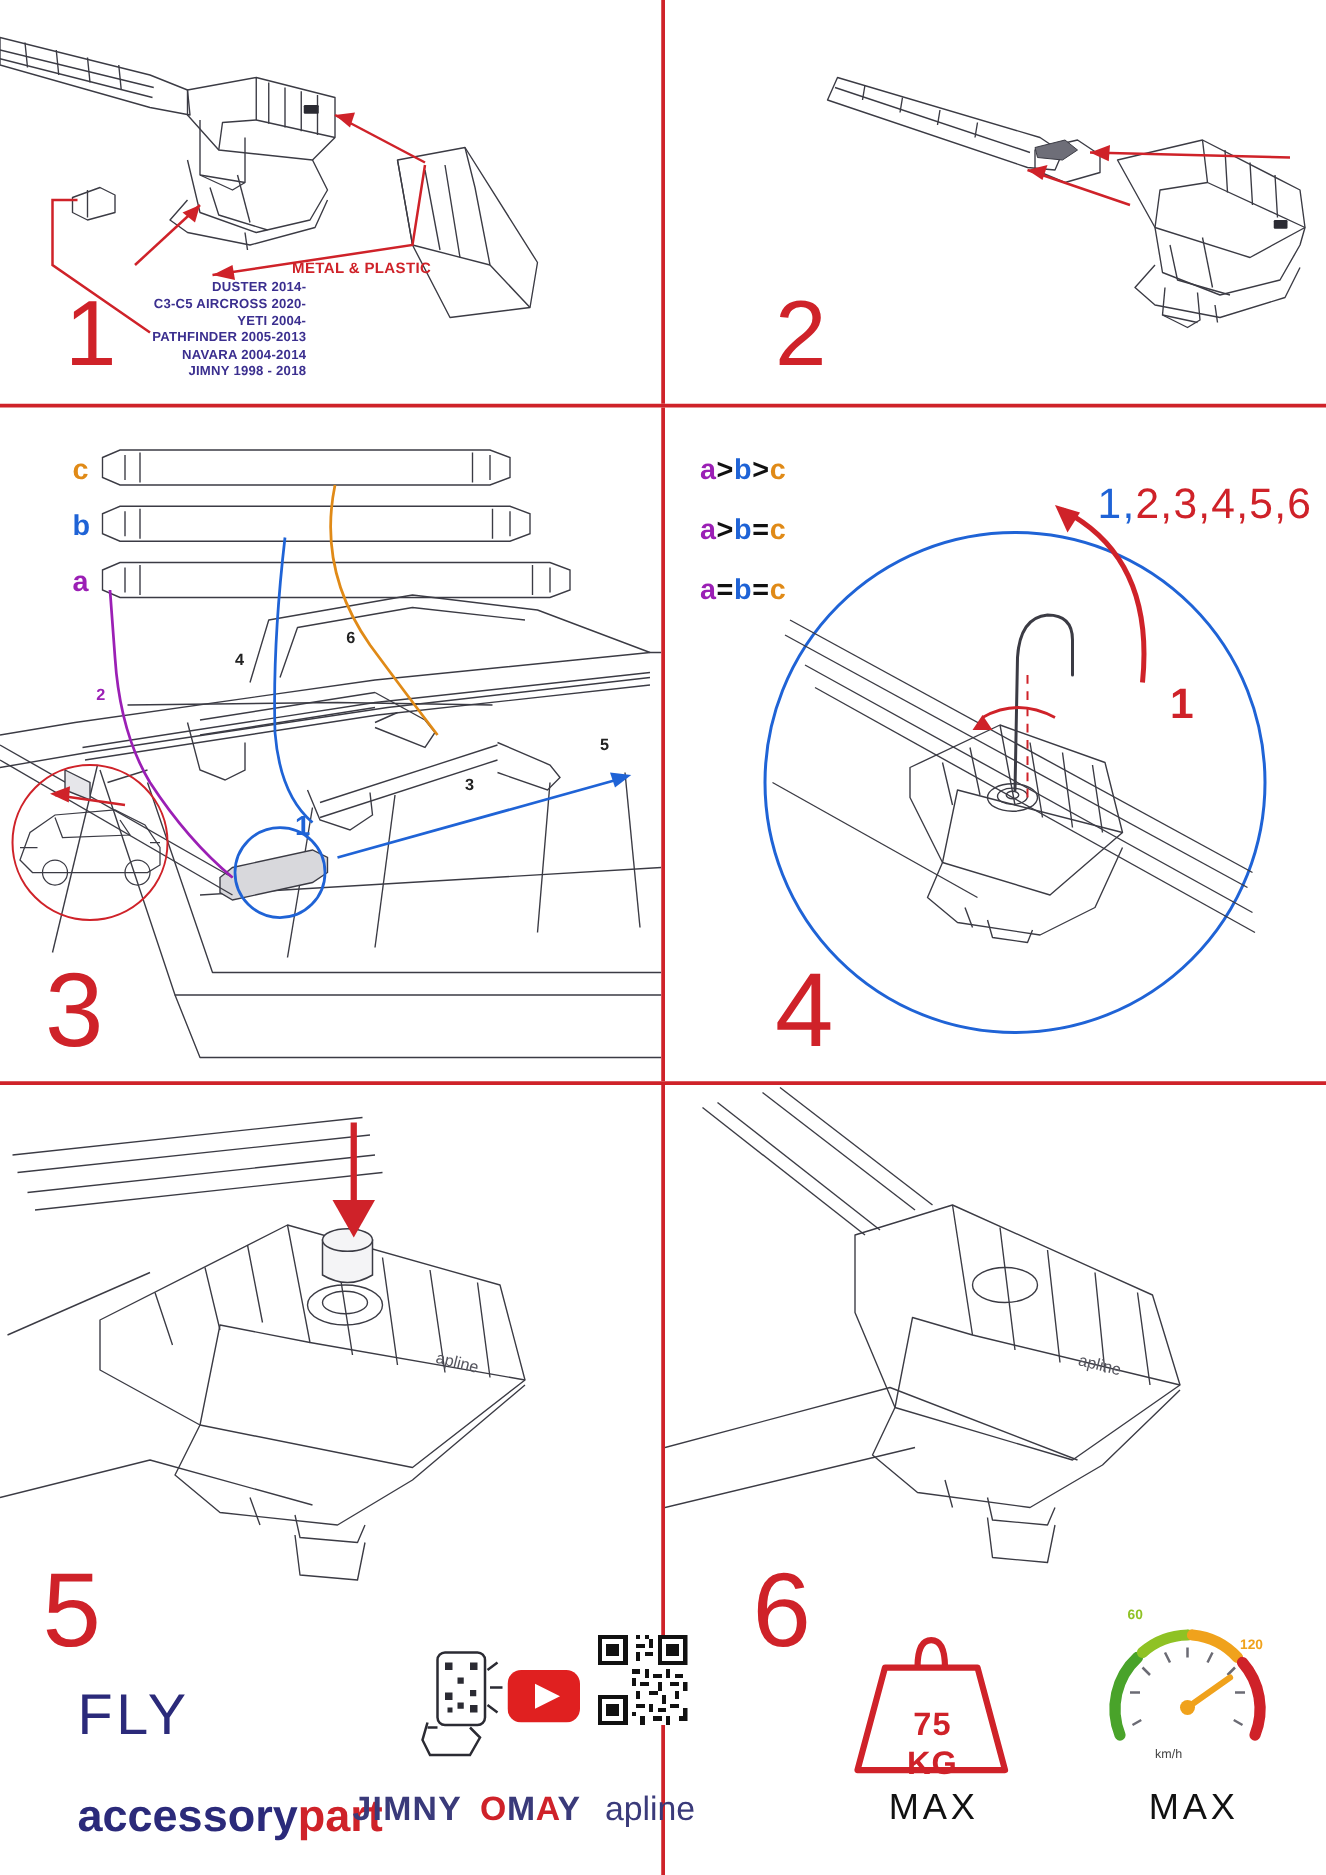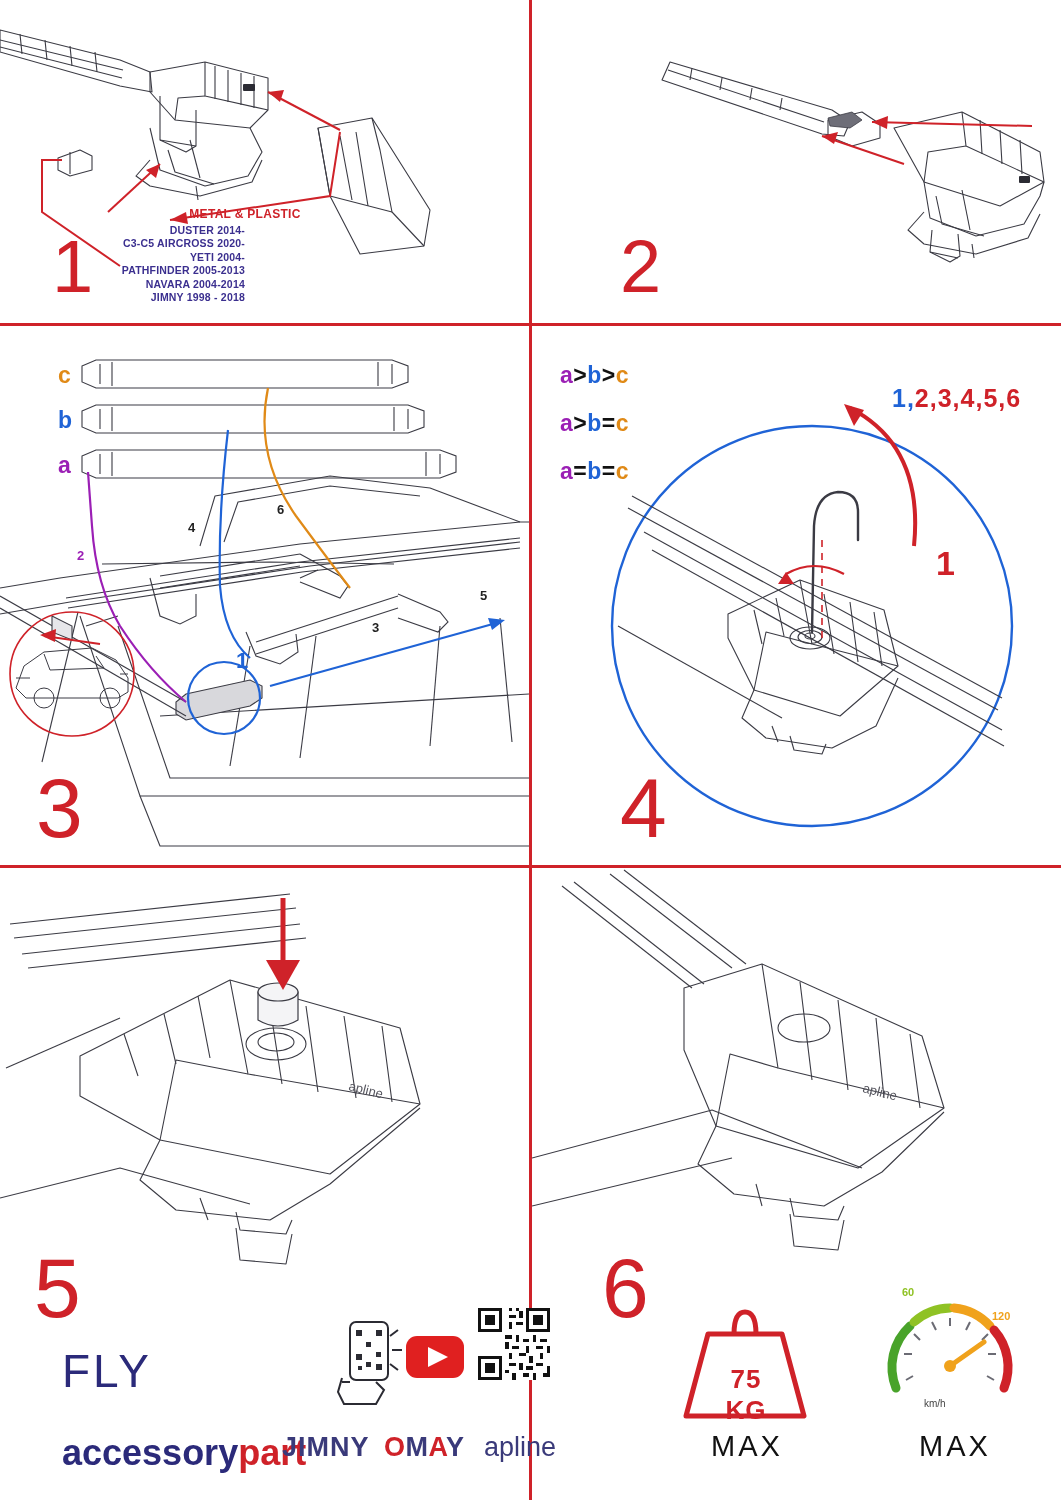--- a/index.html
+++ b/index.html
@@ -3,30 +3,30 @@
 <meta charset="utf-8">
 <style>
   html,body{margin:0;padding:0;background:#fff;}
   body{width:1061px;height:1500px;position:relative;font-family:"Liberation Sans",sans-serif;overflow:hidden;}
   .panel{position:absolute;box-sizing:border-box;}
   .hrule{position:absolute;left:0;width:1061px;height:3px;background:#cf2229;}
   .vrule{position:absolute;width:3px;background:#cf2229;}
   .stepnum{position:absolute;font-family:"Liberation Sans",sans-serif;color:#cf2229;font-weight:400;line-height:1;}
   svg{display:block;}
   
-  .metal-plastic{position:absolute;color:#cf2229;font-size:12px;font-weight:700;letter-spacing:.3px;text-align:center;}
+  .metal-plastic{position:absolute;color:#cf2229;font-size:12px;font-weight:700;letter-spacing:.3px;text-align:right;}
   .fitlist{position:absolute;color:#3b2f8f;font-size:10.5px;font-weight:700;line-height:1.28;text-align:right;letter-spacing:.2px;}
   
   .eq{position:absolute;font-size:23px;font-weight:700;letter-spacing:.5px;}
   .c-a{color:#9b1fb5;}
   .c-b{color:#1f63d6;}
   .c-c{color:#e08a17;}
   .c-op{color:#111;}
   .abcl{position:absolute;font-size:23px;font-weight:700;}
-  .seq{position:absolute;font-size:25px;font-weight:700;color:#1f63d6;letter-spacing:1px;margin-left:14px;}
+  .seq{position:absolute;font-size:34px;font-weight:400;color:#1f63d6;letter-spacing:1px;}
   .seq .r{color:#cf2229;}
   .callout{position:absolute;font-size:13px;color:#222;}
   .circnum{position:absolute;font-size:22px;font-weight:700;color:#1f63d6;}
   .rednum{position:absolute;font-size:34px;font-weight:700;color:#cf2229;}
   
   .fly{position:absolute;font-size:46px;color:#2b2a7a;letter-spacing:3px;font-family:"Liberation Sans",sans-serif;}
   .brandline{position:absolute;font-size:36px;}
   .ap1{color:#2b2a7a;font-weight:700;}
   .ap2{color:#cf2229;font-weight:700;}
   .omad{position:absolute;font-size:27px;color:#3a3a7a;font-weight:700;letter-spacing:1px;}

